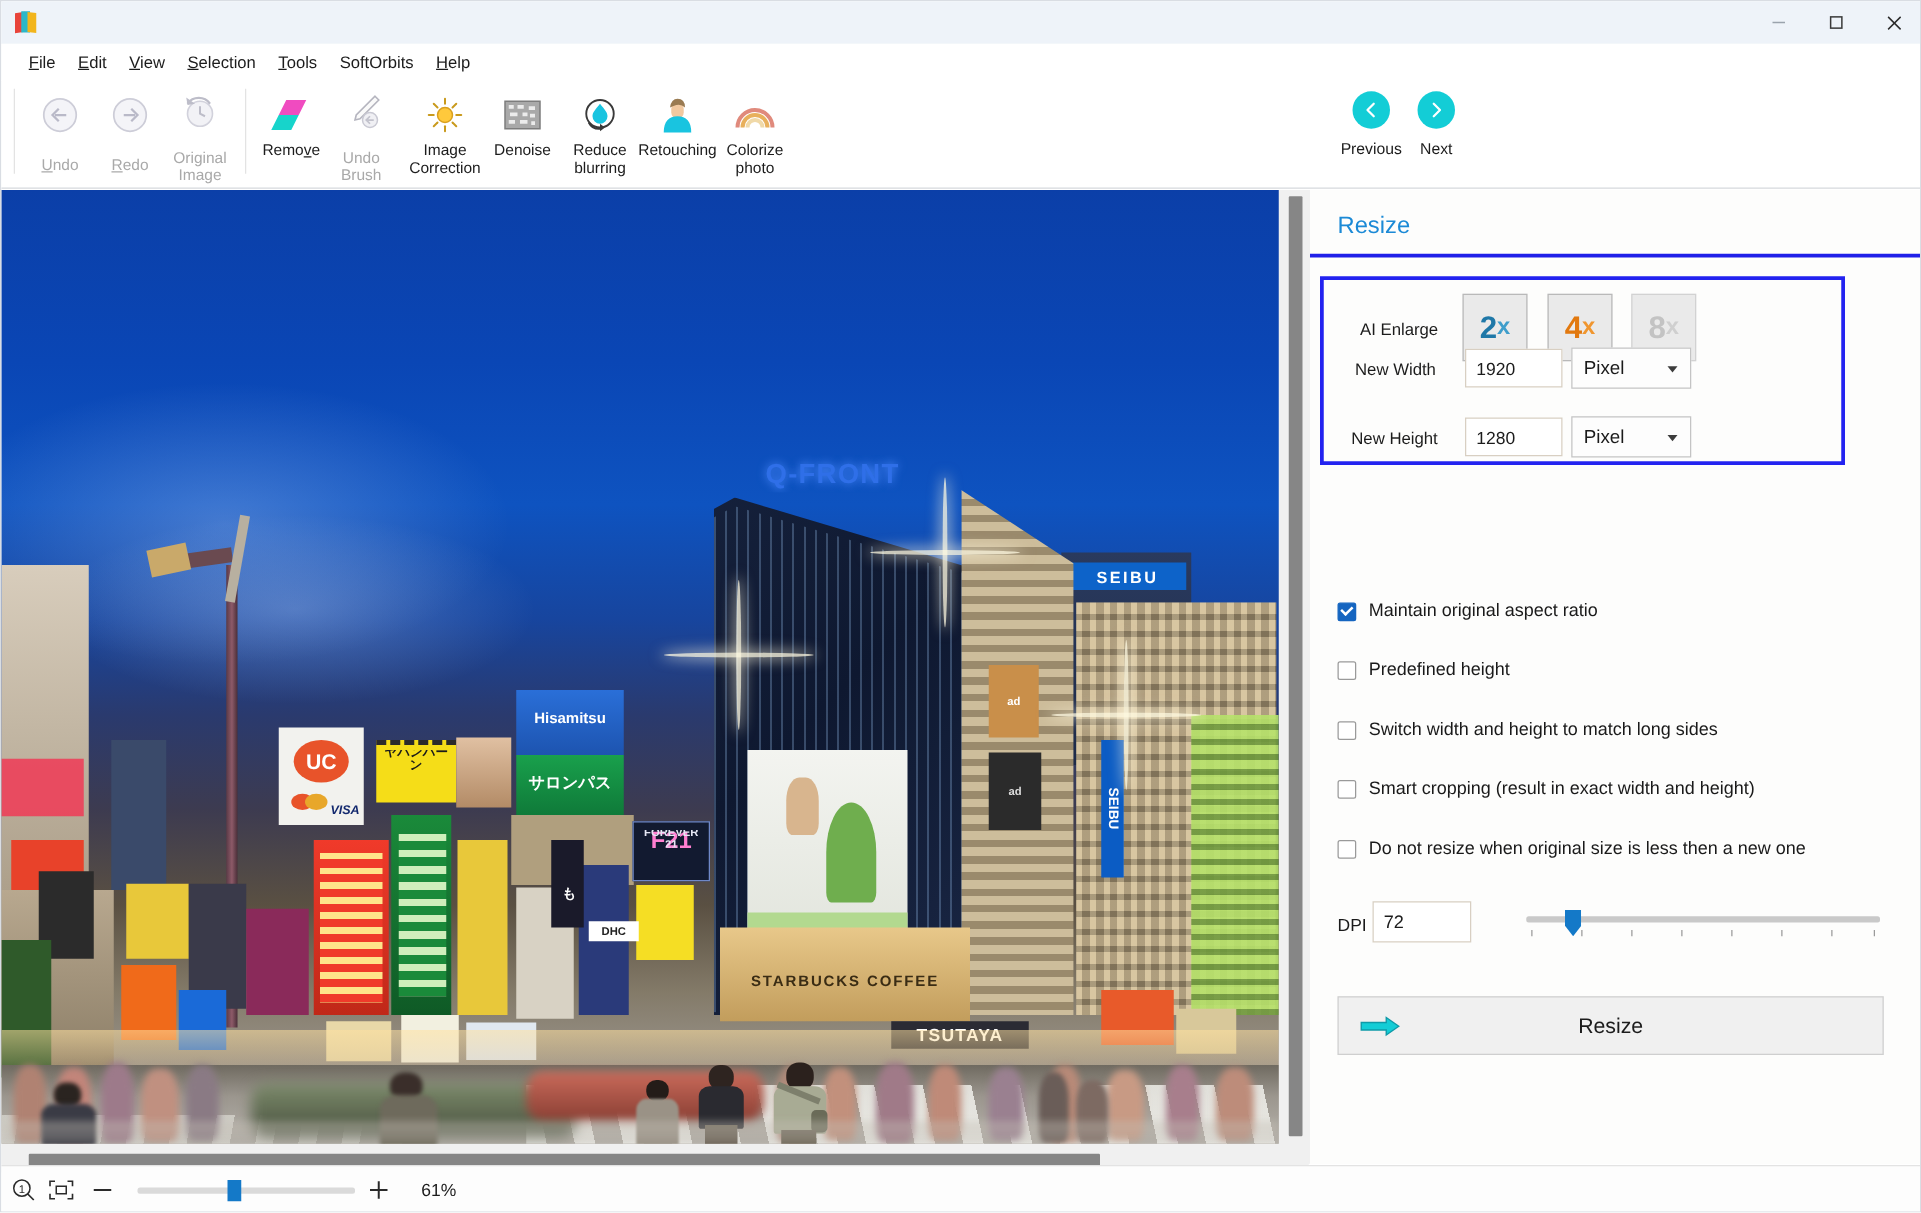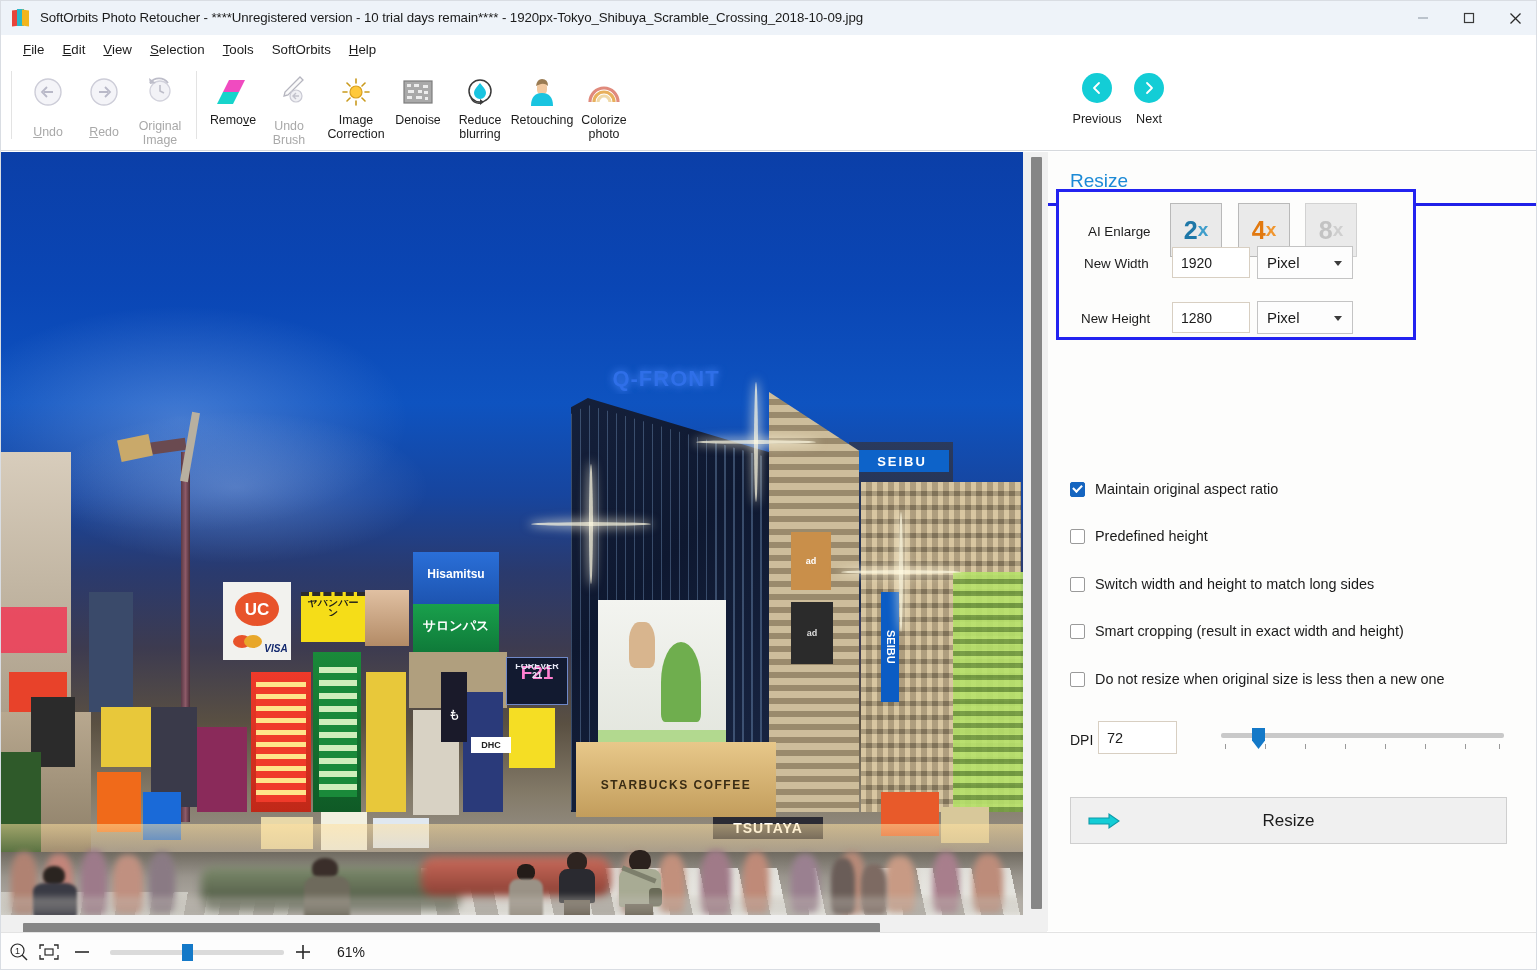--- a/index.html
+++ b/index.html
@@ -149,21 +149,21 @@
     background: #fdfdfc;
   }
   #resize-title {
     position:absolute; left: 22px; top: 18px;
     font-size: 19px; color: #1c8ad6;
   }
   #panel-divider {
     position:absolute; left: 0px; top: 51px; width: 490px; height: 3px; background: #2020e8;
   }
   #enlarge-box {
-    position: absolute; left: 8px; top: 37px; width: 360px; height: 151px;
+    position: absolute; left: 8px; top: 69px; width: 420px; height: 151px;
     border: 3px solid #2323f0; background: #fdfdfc;
   }
   .enl-label { position:absolute; font-size: 13.4px; color:#1c1c1c; }
   .xbtn {
     position: absolute; width: 52px; height: 54px; background: #eaeaea;
     border: 1px solid #b9b9b9; display:flex; align-items:center; justify-content:center;
     font-size: 23px; font-weight: bold;
   }
   .xbtn .big { font-size: 25px; }
   .xbtn .sm  { font-size: 19px; }
@@ -239,21 +239,20 @@
 <body>
 
 <div id="app">
 
   <div id="titlebar">
     <div id="app-icon">
       <div class="s1"></div>
         <div class="s2"></div>
         <div class="s3"></div>
     </div>
-    <div id="title-text">SoftOrbits Photo Retoucher - ****Unregistered version - 10 trial days remain**** - 1920px-Tokyo_Shibuya_Scramble_Crossing_2018-10-09.jpg</div>
     <div id="wincontrols">
       <div class="winbtn">
         <svg width="12" height="12" viewBox="0 0 12 12">
             <line x1="1" y1="6" x2="11" y2="6" stroke="#9aa3ad" stroke-width="1.2"></line>
           </svg>
       </div>
       <div class="winbtn">
         <svg width="12" height="12" viewBox="0 0 12 12">
             <rect x="1.5" y="1.5" width="9" height="9" fill="none" stroke="#3a3a3a" stroke-width="1.2"></rect>
           </svg>

